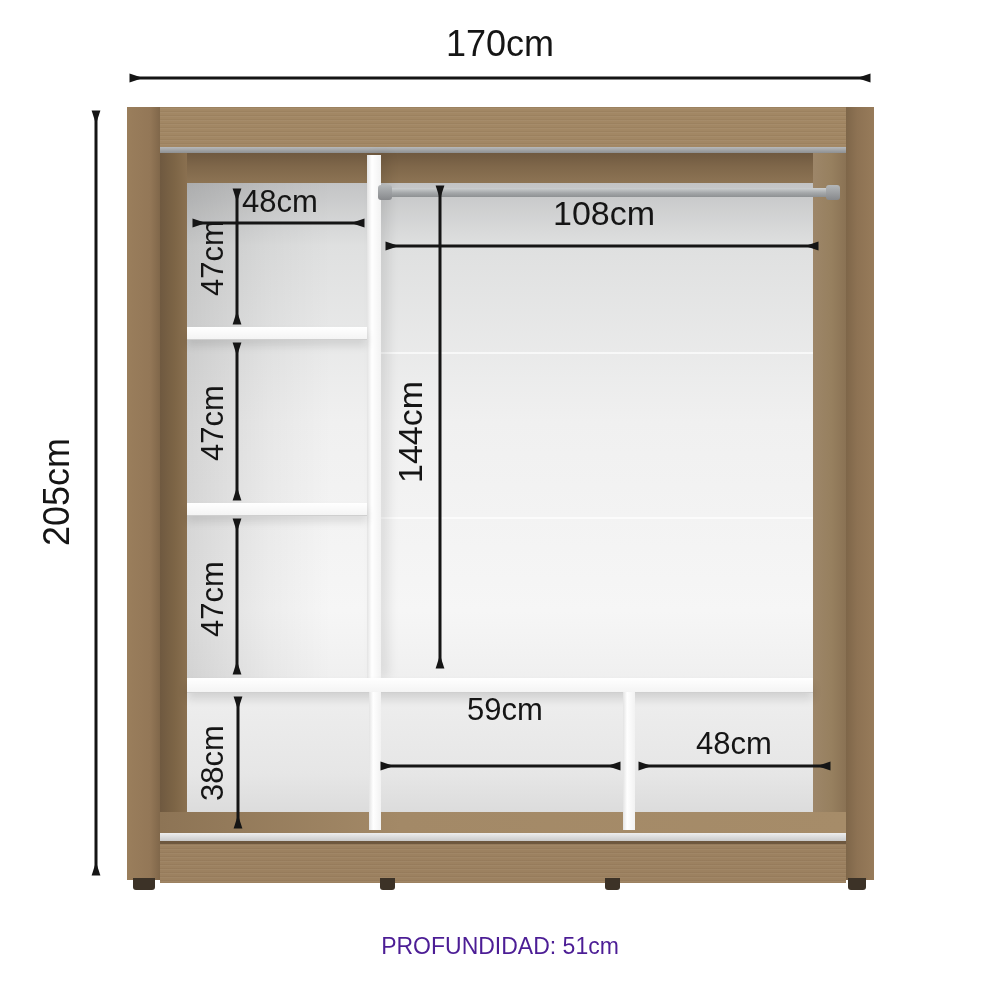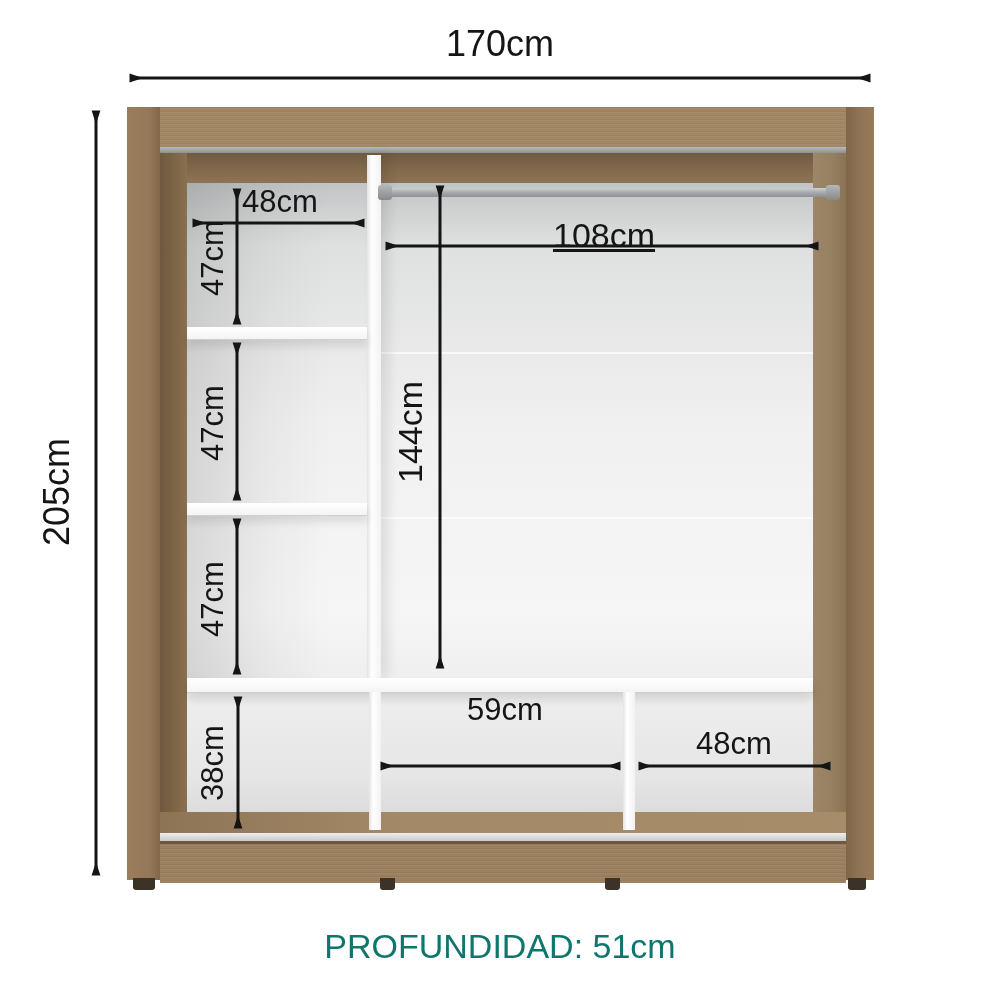--- a/index.html
+++ b/index.html
@@ -60,21 +60,21 @@
   
   svg.dims{left:0;top:0;width:1000px;height:1000px;pointer-events:none;}
   .dim-label{
     position:absolute;transform:translate(-50%,-50%);
     white-space:nowrap;color:#151515;line-height:1;
   }
   .dim-label.rot{transform:translate(-50%,-50%) rotate(-90deg);}
   .fs-big{font-size:36px;} .fs-mid{font-size:34px;} .fs-small{font-size:31px;}
   .footer-label{
     position:absolute;left:500px;top:946px;transform:translate(-50%,-50%);
-    font-size:34px;color:#0f766e;white-space:nowrap;
+    font-size:23px;color:#4c1d95;white-space:nowrap;
   }
 </style>
 </head>
 <body>
 
 <div class="stage">
 
   <div class="abs top-band wood-grain-h"></div>
   <div class="abs stile-left wood-grain-v"></div>
   <div class="abs stile-right wood-grain-v"></div>
@@ -129,20 +129,20 @@
     </g>
   </svg>
 
   <div class="dim-label fs-big" style="left:500px;top:44px;">170cm</div>
   <div class="dim-label fs-big rot" style="left:57px;top:492px;">205cm</div>
   <div class="dim-label fs-small" style="left:280px;top:201px;">48cm</div>
   <div class="dim-label fs-small rot" style="left:212px;top:258px;">47cm</div>
   <div class="dim-label fs-small rot" style="left:212px;top:423px;">47cm</div>
   <div class="dim-label fs-small rot" style="left:212px;top:599px;">47cm</div>
   <div class="dim-label fs-small rot" style="left:212px;top:763px;">38cm</div>
-  <div class="dim-label fs-mid" style="left:604px;top:235px;text-decoration:underline;">108cm</div>
+  <div class="dim-label fs-mid" style="left:604px;top:213px;">108cm</div>
   <div class="dim-label fs-mid rot" style="left:410px;top:432px;">144cm</div>
   <div class="dim-label fs-small" style="left:505px;top:709px;">59cm</div>
   <div class="dim-label fs-small" style="left:734px;top:743px;">48cm</div>
 
   <div class="footer-label">PROFUNDIDAD: 51cm</div>
 
 </div>
 
 </body></html>

